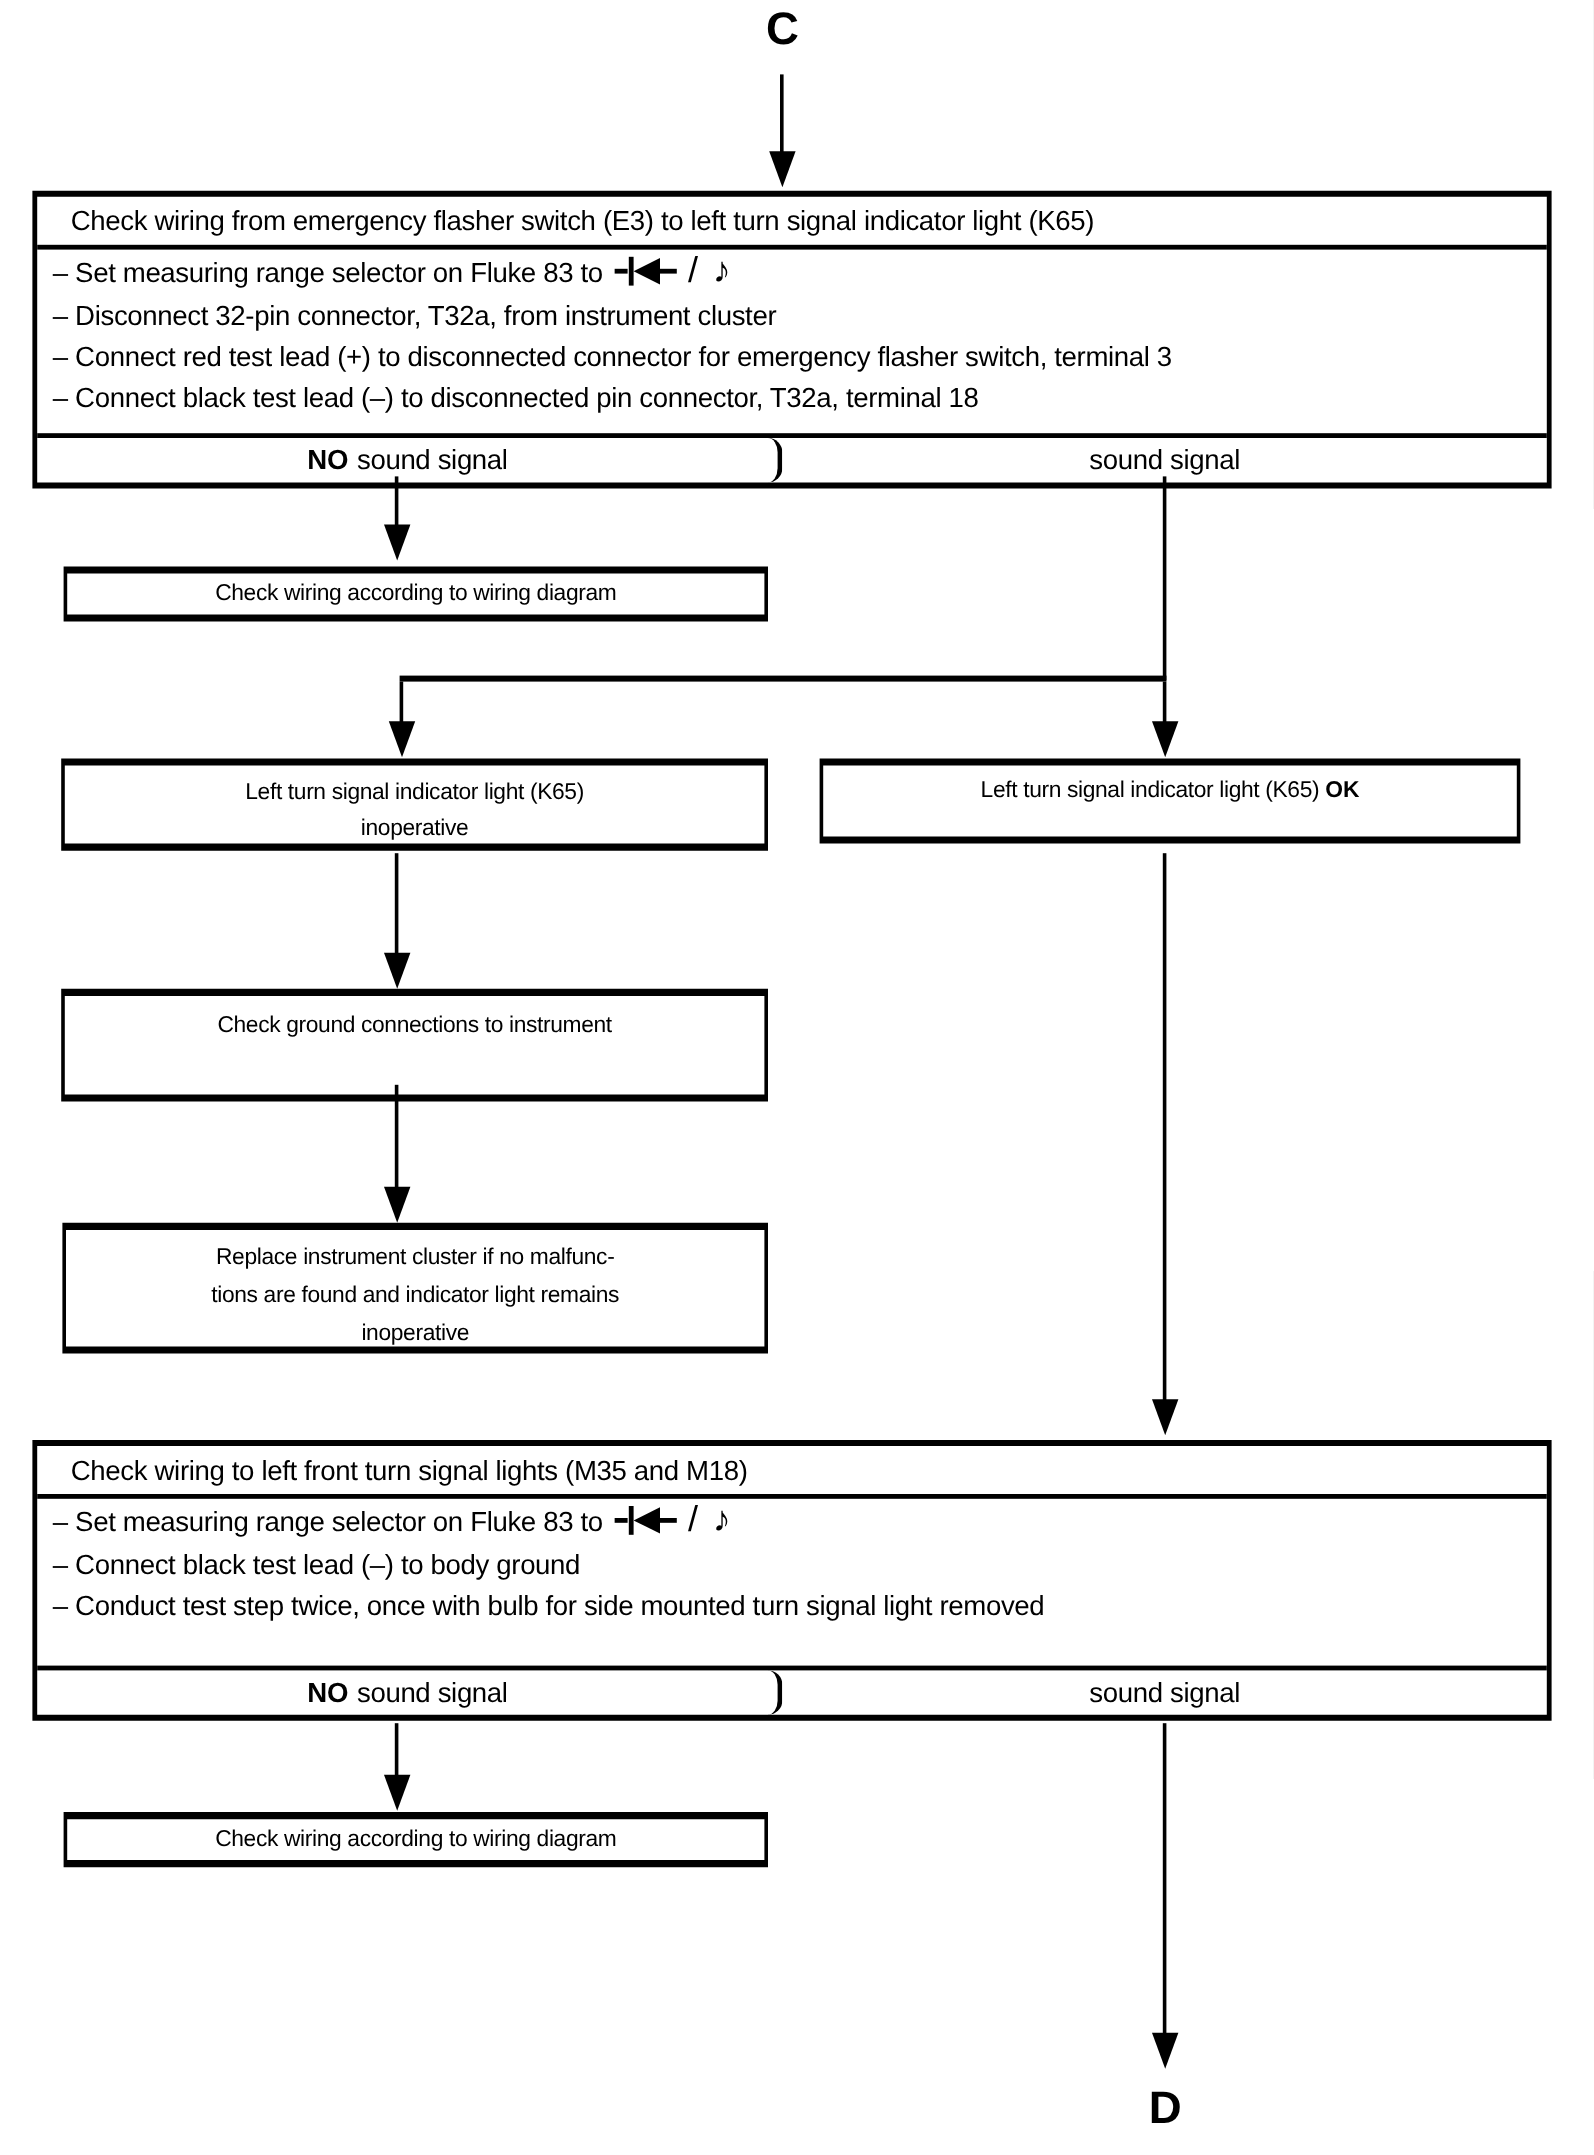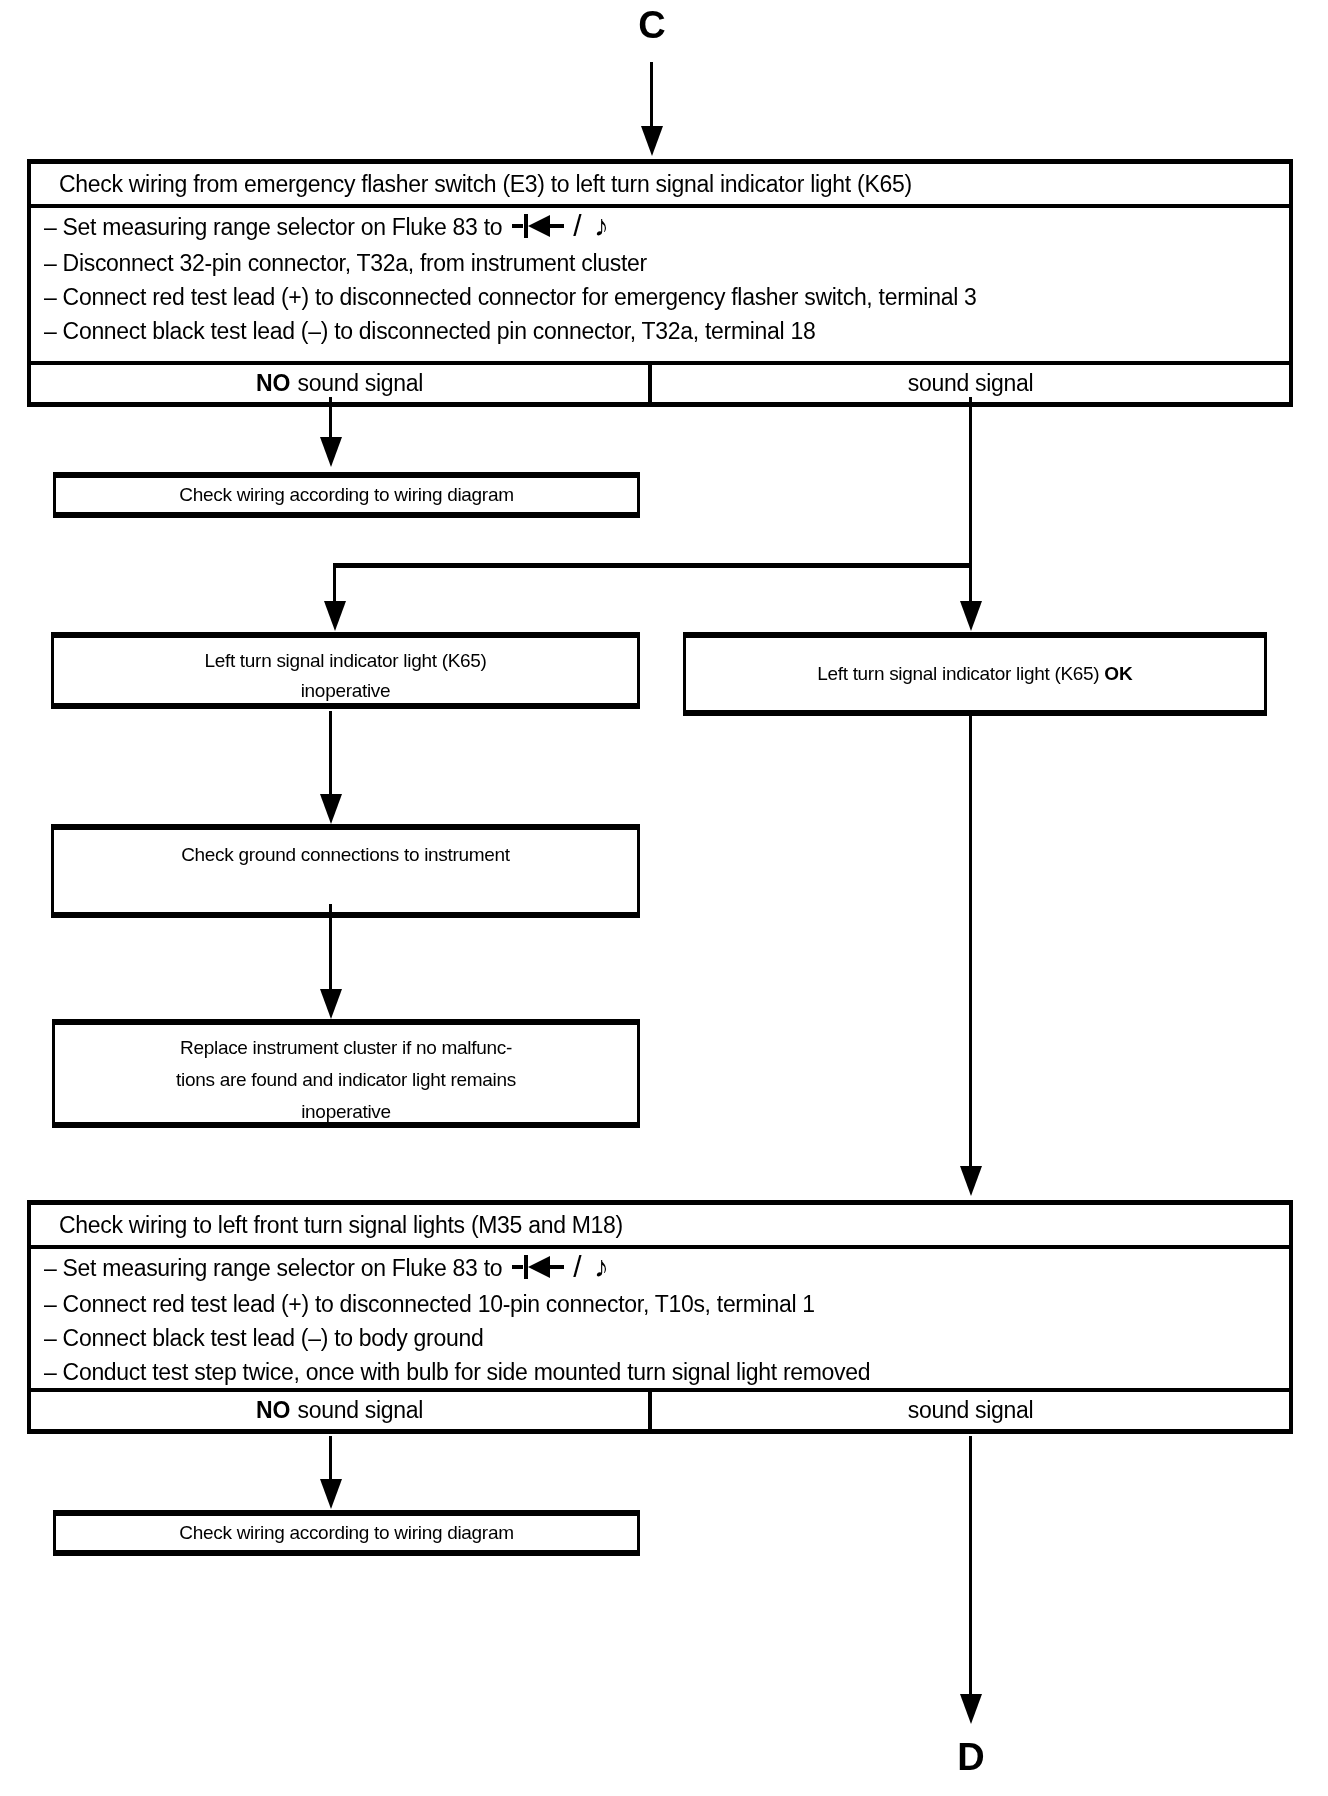--- a/index.html
+++ b/index.html
@@ -30,21 +30,21 @@
   }
   .bb-header {
     height:44px; border-bottom:4px solid #000;
     padding:7px 0 0 28px; font-size:23px; white-space:nowrap;
   }
   .bb-steps { flex:1; padding:2px 0 0 13px; overflow:hidden; }
   .step { line-height:34px; font-size:23px; white-space:nowrap; }
   .bb-results { height:41px; border-top:4px solid #000; display:flex; font-size:23px; }
   .res-left {
     width:621px; border-right:4px solid #000;
-    display:flex; align-items:center; justify-content:center;
+    display:flex; align-items:center; justify-content:center;border-radius:12px;
   }
   .res-right { flex:1; display:flex; align-items:center; justify-content:center; }
   .res-left b { letter-spacing:0; }
   .res-rest { margin-left:7px; }
   .smallbox {
     position:absolute; background:#fff;
     border:3px solid #000; border-top-width:6px; border-bottom-width:6px;
     font-size:19px; text-align:center;
   }
   .centered { display:flex; align-items:center; justify-content:center; }
@@ -101,21 +101,21 @@
   <div class="hl" style="left:333px; top:563px; width:639px;"></div>
   <div class="vl" style="left:333px; top:568px; height:34px;"></div>
   <div class="ah" style="left:324px; top:601px;"></div>
   <div class="vl" style="left:969px; top:568px; height:34px;"></div>
   <div class="ah" style="left:960px; top:601px;"></div>
 
   <div class="smallbox" style="left:51px; top:632px; width:589px; height:77px; padding-top:8px; line-height:30px;">
     <div>Left turn signal indicator light (K65)</div>
     <div>inoperative</div>
   </div>
-  <div class="smallbox" style="left:683px; top:632px; width:584px; height:84px; padding-top:25px;">
+  <div class="smallbox" style="left:683px; top:632px; width:584px; height:71px; padding-top:10px;">
     <span>Left turn signal indicator light (K65)</span>
     <b class="inlineb">OK</b>
   </div>
 
   <div class="vl" style="left:329px; top:711px; height:85px;"></div>
   <div class="ah" style="left:320px; top:794px;"></div>
   <div class="smallbox" style="left:51px; top:824px; width:589px; height:94px; padding-top:9px; line-height:31px;">
     <div>Check ground connections to instrument</div>
   </div>
 
@@ -135,21 +135,20 @@
     <div class="bb-steps">
       <div class="step"><span>– Set measuring range selector on Fluke 83 to</span><span class="icon-cluster">
             <svg width="54" height="26" viewBox="0 0 54 26">
               <rect x="0" y="11" width="11" height="4" fill="#000"></rect>
               <rect x="12" y="1" width="4" height="24" fill="#000"></rect>
               <polygon points="16,13 38,2 38,24" fill="#000"></polygon>
               <rect x="38" y="11" width="14" height="4" fill="#000"></rect>
             </svg>
             <span class="slash-note">/ ♪</span>
           </span></div>
-      <div class="step"><span>– Connect red test lead (+) to disconnected 10-pin connector, T10s, terminal 1</span></div>
       <div class="step"><span>– Connect black test lead (–) to body ground</span></div>
       <div class="step"><span>– Conduct test step twice, once with bulb for side mounted turn signal light removed</span></div>
     </div>
     <div class="bb-results">
       <div class="res-left">
         <b>NO</b>
         <span class="res-rest">sound signal</span>
       </div>
       <div class="res-right">
         <span>sound signal</span>

